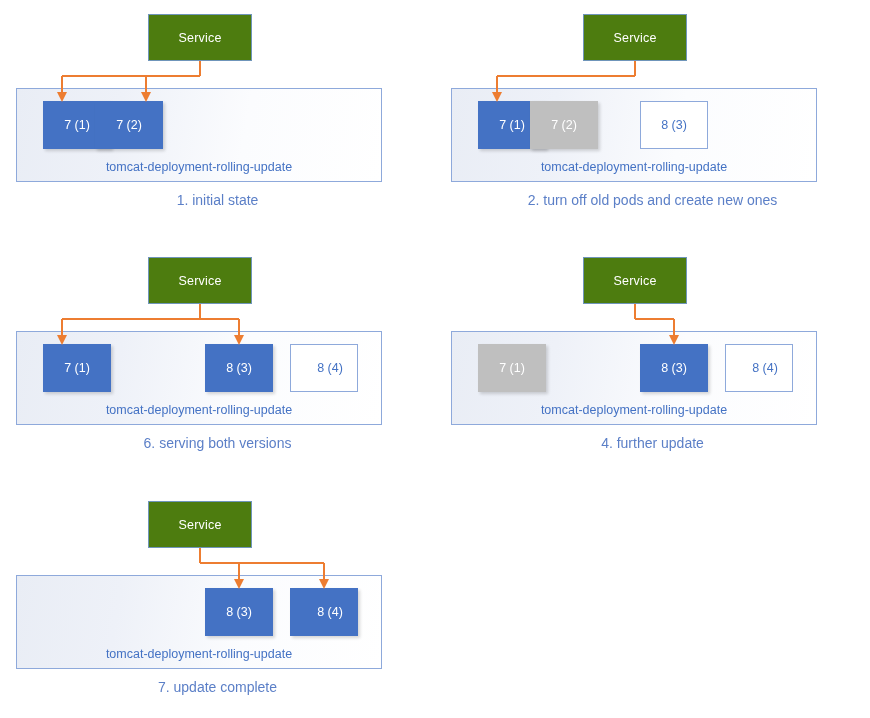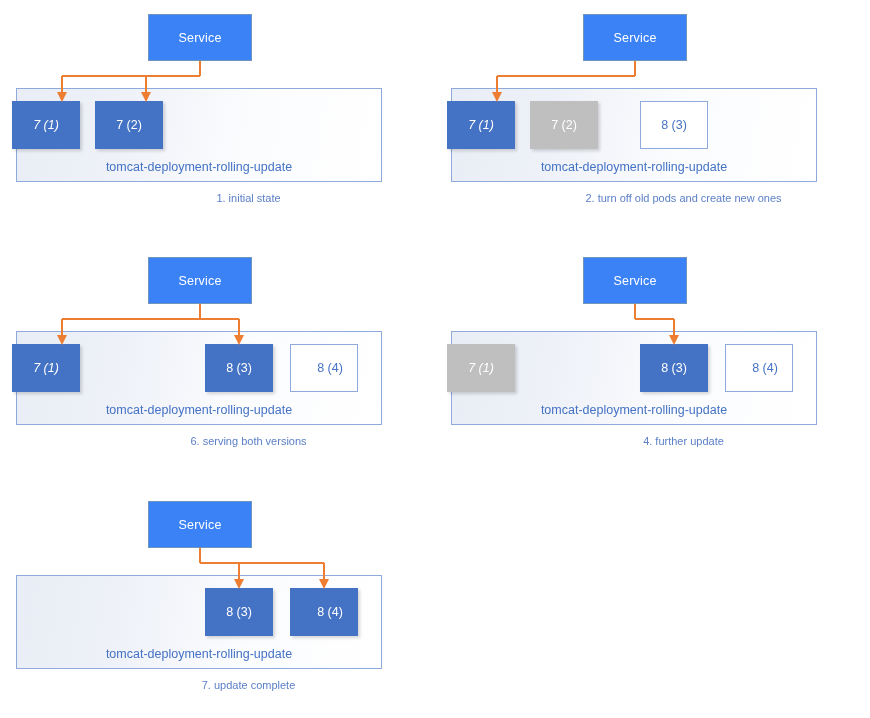--- a/index.html
+++ b/index.html
@@ -27,21 +27,21 @@
   .panel-row-2 { top: 243px; }
   .panel-row-3 { top: 487px; }
 
   
   .service-box {
     position: absolute;
     left: 148px;
     top: 14px;
     width: 104px;
     height: 47px;
-    background: #3b82f6;
+    background: #4d7c0f;
     border: 1px solid #6f95ba;
     box-sizing: border-box;
     display: flex;
     align-items: center;
     justify-content: center;
     color: #ffffff;
     font-size: 12.5px;
     letter-spacing: .2px;
   }
 
@@ -76,21 +76,21 @@
     position: absolute;
     top: 101px;
     width: 68px;
     height: 48px;
     box-sizing: border-box;
     display: flex;
     align-items: center;
     justify-content: center;
     font-size: 12.5px;
   }
-  .pod.slot1 { left: 12px; font-style: italic; }
+  .pod.slot1 { left: 43px; }
   .pod.slot2 { left: 95px; }
   .pod.slot3 { left: 205px; }
   .pod.slot4 { left: 290px; padding-left: 12px; }
 
   .pod.active {
     background: #4472C4;
     border: 1px solid #4472C4;
     color: #ffffff;
     box-shadow: 2px 2px 3px rgba(0,0,0,0.16);
   }
@@ -107,22 +107,21 @@
   }
 
   
   .caption {
     position: absolute;
     left: 0;
     width: 435px;
     top: 192px;
     text-align: center;
     color: #5B7FC7;
-    font-size: 11px;
-    padding-left: 31px;
+    font-size: 14px;
   }
 
   
   .connector {
     position: absolute;
     left: 0;
     top: 0;
     width: 435px;
     height: 232px;
     pointer-events: none;

